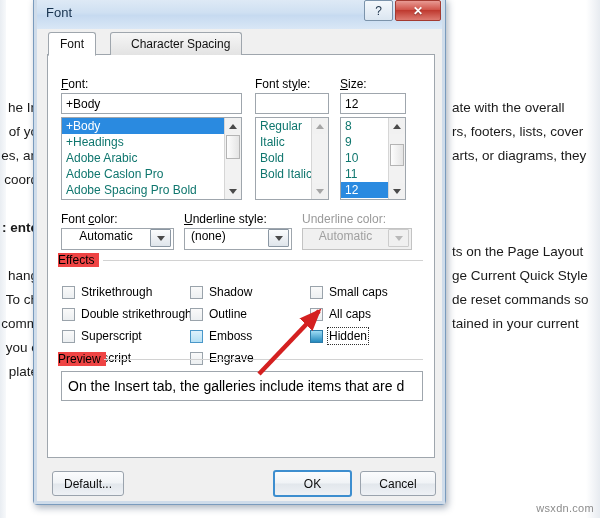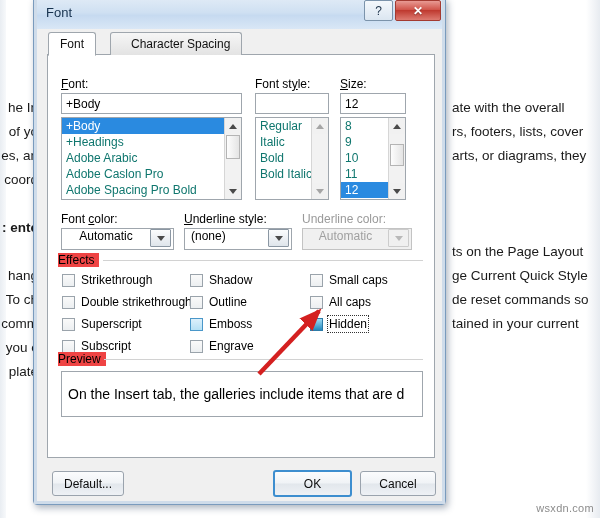--- a/index.html
+++ b/index.html
@@ -292,20 +292,21 @@
     background: #ef4444;
     padding-right: 5px;
   }
 
   
   .checkbox-row {
     position: absolute;
     display: flex;
     align-items: center;
     height: 18px;
+    margin-top: 12px;
   }
   .checkbox-box {
     width: 13px; height: 13px;
     box-sizing: border-box;
     border: 1px solid #9aa3ab;
     background: linear-gradient(to bottom, #fafafa, #eceff1);
     margin-right: 6px;
     flex: none;
   }
   .checkbox-box.hovered {
@@ -557,21 +558,21 @@
       <span class="checkbox-label">All caps</span>
     </div>
     <div class="checkbox-row" style="left:262px; top:260px;">
       <span class="checkbox-box pressed"></span>
       <span class="checkbox-label focused">Hidden</span>
     </div>
 
     <div class="groupbox-label" style="left:10px; top:297px;">Preview</div>
     <div class="groupbox-line" style="left:56px; top:304px; width:319px;"></div>
 
-    <div id="preview-box" style="left:13px; top:316px; width:362px; height:46px;">
+    <div id="preview-box" style="left:13px; top:316px; width:362px; height:30px;">
       <span id="preview-text">On the Insert tab, the galleries include items that are d</span>
     </div>
   </div>
 
   <div class="dlg-button" style="left:18px; top:472px; width:72px;">Default...</div>
   <div class="dlg-button default-focus" style="left:239px; top:471px; width:79px; height:27px;">OK</div>
   <div class="dlg-button" style="left:326px; top:472px; width:76px;">Cancel</div>
 
   <div id="dialog-frame-inner"></div>
 </div>

